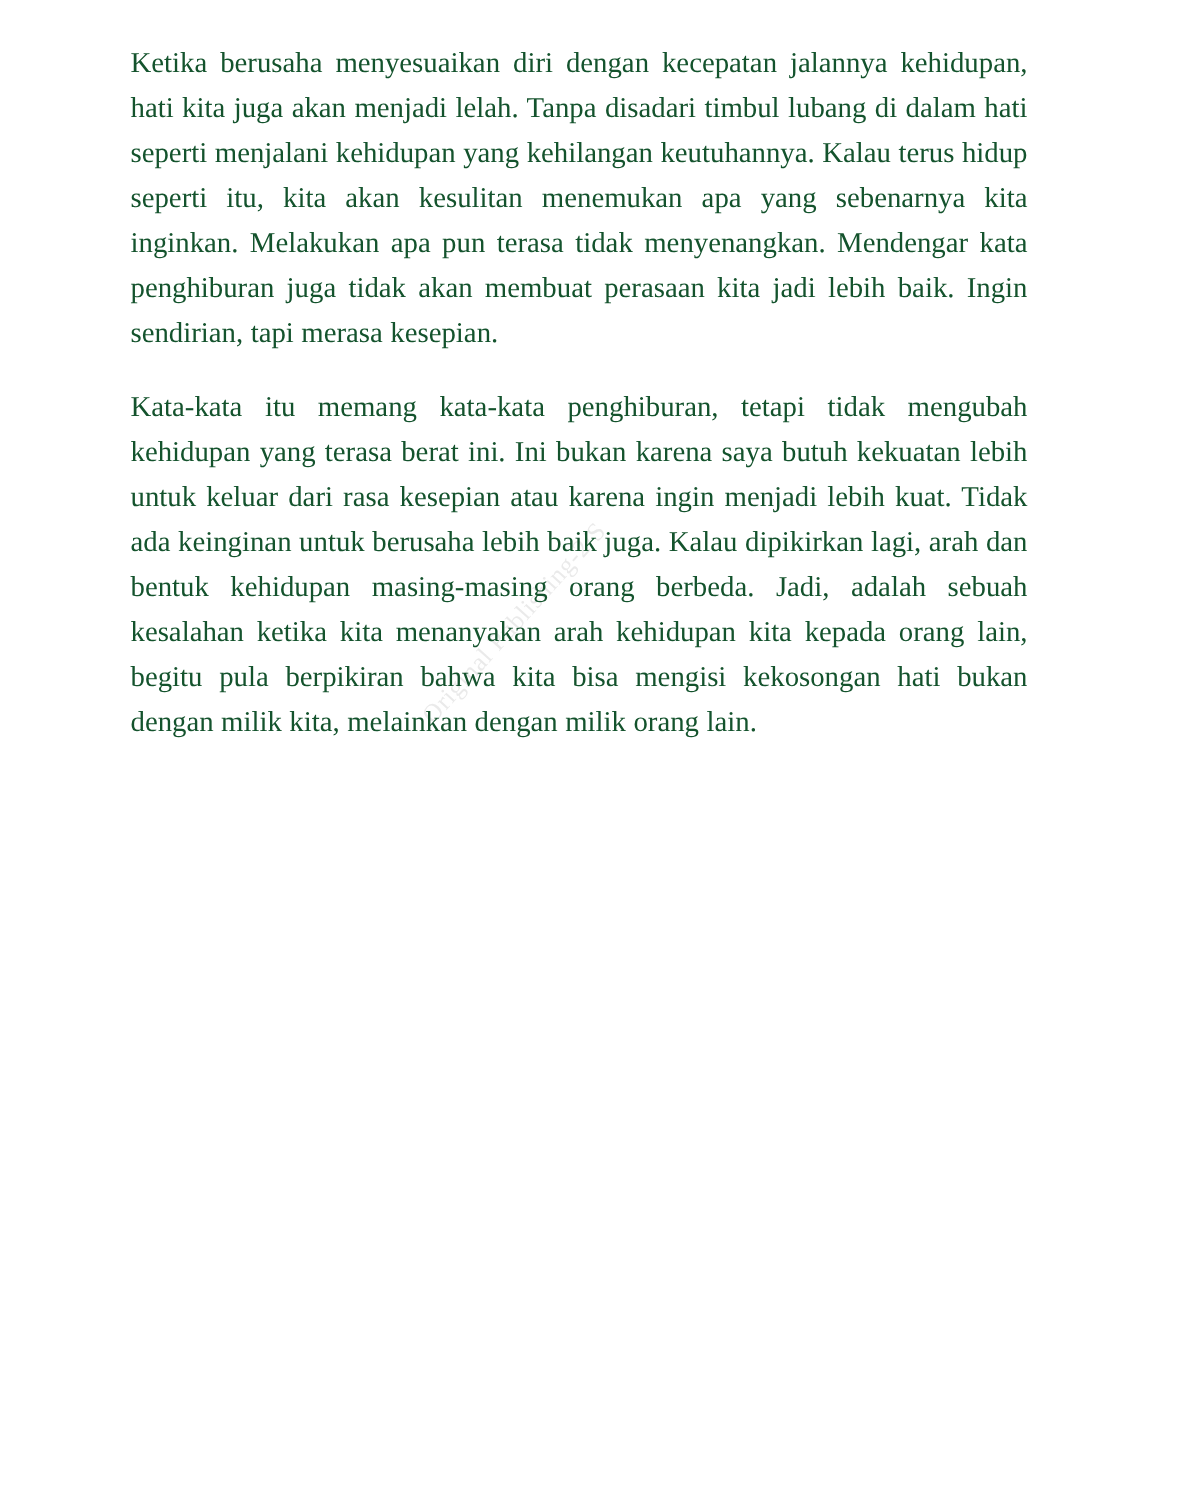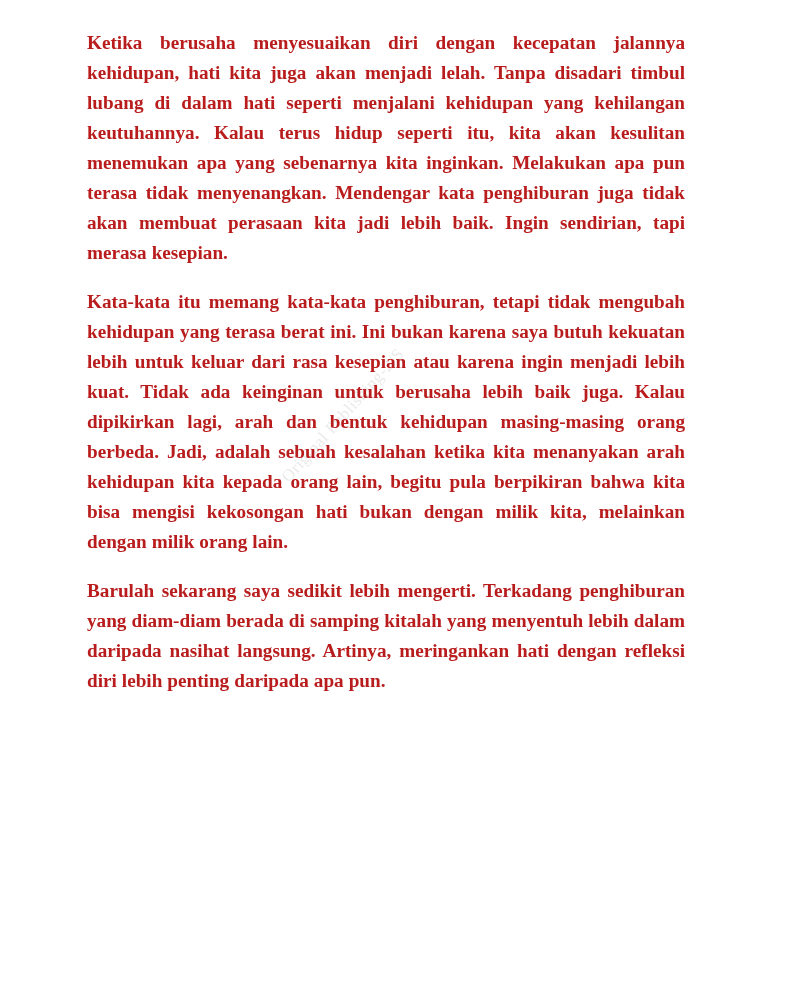--- a/index.html
+++ b/index.html
@@ -38,27 +38,26 @@
     left: 87px;
     top: 28px;
     width: 598px;
     z-index: 1;
   }
 
   .para {
     margin: 0 0 19px 0;
     font-size: 19.2px;
     line-height: 30px;
-    color: #b91c1c;
+    color: #14532d;
     text-align: justify;
     text-justify: inter-word;
     word-spacing: 0.2px;
     -webkit-hyphens: none;
     hyphens: none;
-    font-weight: bold;
   }
   .para:last-child {
     margin-bottom: 0;
   }
 
   
   .para-clipped {
     margin-top: 25px;
   }
 </style>
@@ -69,18 +68,17 @@
 
   <div class="watermark">Original Publishing-2/S</div>
 
   <div class="text-block">
 
     <p class="para">Ketika berusaha menyesuaikan diri dengan kecepatan jalannya kehidupan, hati kita juga akan menjadi lelah. Tanpa disadari timbul lubang di dalam hati seperti menjalani kehidupan yang kehilangan keutuhannya. Kalau terus hidup seperti itu, kita akan kesulitan menemukan apa yang sebenarnya kita inginkan. Melakukan apa pun terasa tidak menyenangkan. Mendengar kata penghiburan juga tidak akan membuat perasaan kita jadi lebih baik. Ingin sendirian, tapi merasa kesepian.</p>
 
 
     <p class="para">Kata-kata itu memang kata-kata penghiburan, tetapi tidak mengubah kehidupan yang terasa berat ini. Ini bukan karena saya butuh kekuatan lebih untuk keluar dari rasa kesepian atau karena ingin menjadi lebih kuat. Tidak ada keinginan untuk berusaha lebih baik juga. Kalau dipikirkan lagi, arah dan bentuk kehidupan masing-masing orang berbeda. Jadi, adalah sebuah kesalahan ketika kita menanyakan arah kehidupan kita kepada orang lain, begitu pula berpikiran bahwa kita bisa mengisi kekosongan hati bukan dengan milik kita, melainkan dengan milik orang lain.</p>
 
-    <p class="para">Barulah sekarang saya sedikit lebih mengerti. Terkadang penghiburan yang diam-diam berada di samping kitalah yang menyentuh lebih dalam daripada nasihat langsung. Artinya, meringankan hati dengan refleksi diri lebih penting daripada apa pun.</p>
 
     <p class="para para-clipped">&nbsp;</p>
 
   </div>
 </div>
 
 </body></html>

